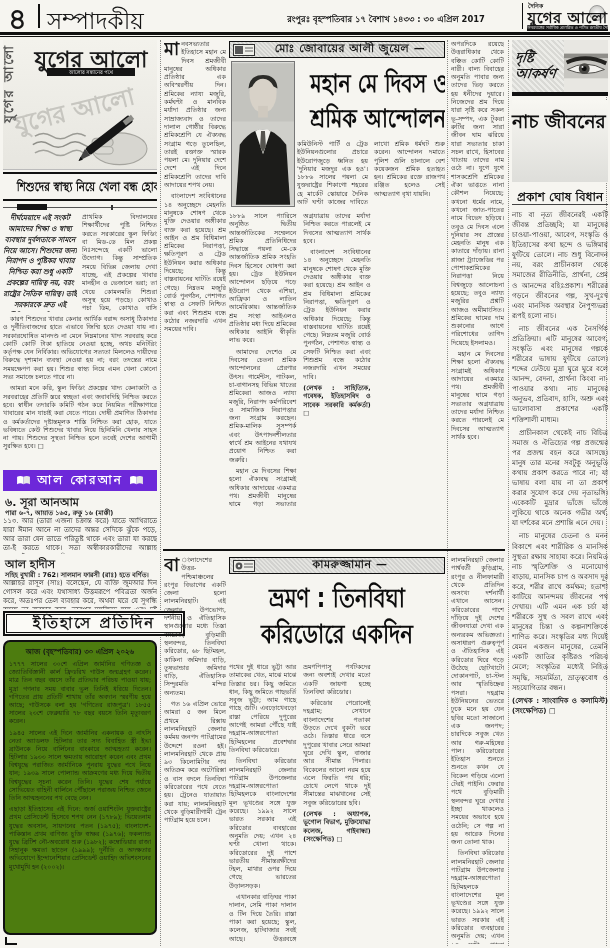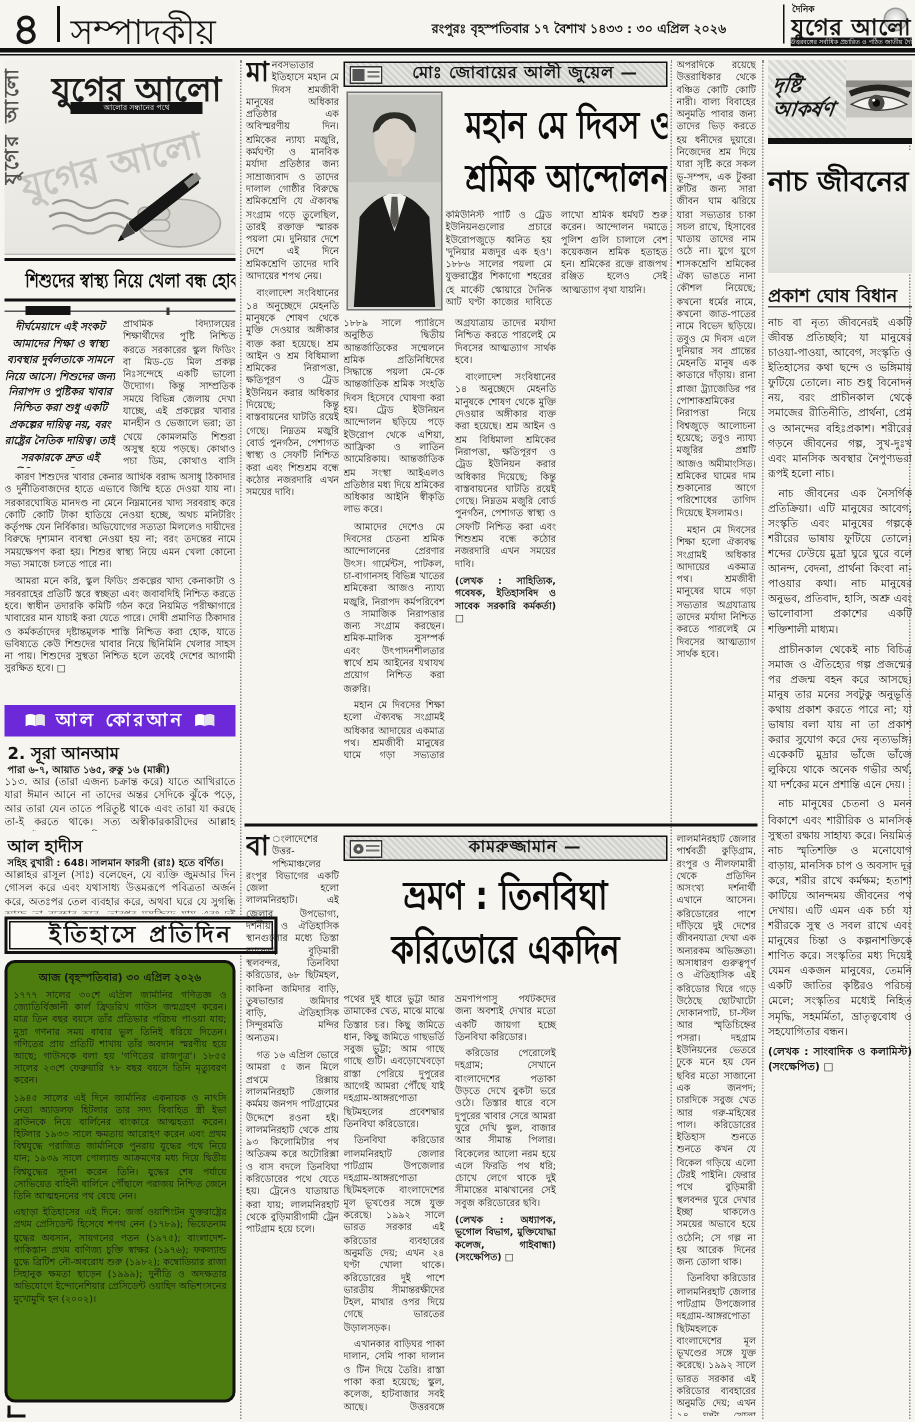--- a/index.html
+++ b/index.html
@@ -27,32 +27,32 @@
   .secRef{font-weight:bold;font-size:6.5px}
   .histBanner{border:2px solid #111;box-shadow:0 0 0 1px #f6f5f0 inset,0 0 0 2px #111 inset;
               display:flex;align-items:center;justify-content:center;
               font-weight:900;font-size:15px;letter-spacing:2px;background:#fbfaf6}
   .histBox{border:2px solid #111;border-radius:7px;padding:4px 4px;background:#4d7c0f;overflow:hidden}
   .photoFrame{border:1px solid #777;background:#dcdcd8;overflow:hidden}
   .eyebox{display:flex;border-bottom:4px solid #111;background:#e8e7e2;overflow:hidden}
   .drishtiTxt{width:52px;background:repeating-linear-gradient(45deg,#d9d9d5 0 2px,#ecece8 2px 4px);
               display:flex;flex-direction:column;justify-content:center;padding-left:3px}
   .drishtiTxt span{font-style:italic;font-weight:900;font-size:13.5px;transform:skewX(-8deg);line-height:1.15}
-  .rbyline{font-weight:900;font-size:12px;border-bottom:1.5px solid #444;padding-bottom:2px}
+  .rbyline{font-weight:900;font-size:12px;text-align:center;border-bottom:1.5px solid #444;padding-bottom:2px}
 </style>
 </head>
 <body>
 
 <div class="abs" style="inset:0">
 
   <div class="abs" style="left:0;top:0;width:610px;height:32px">
     <div class="abs" style="left:8px;top:-4px;font-size:29px;font-weight:900">৪</div>
     <div class="abs hline" style="left:38px;top:4px;width:2px;height:24px"></div>
     <div class="abs" style="left:47px;top:3px;font-size:23px;font-weight:400">সম্পাদকীয়</div>
-    <div class="abs" style="left:255px;top:13px;width:262px;text-align:center;font-size:8.4px;font-weight:bold">রংপুরঃ বৃহস্পতিবার ১৭ বৈশাখ ১৪৩৩ : ৩০ এপ্রিল ২০২৬</div>
+    <div class="abs" style="left:255px;top:13px;width:262px;text-align:center;font-size:8.4px;font-weight:bold">রংপুরঃ বৃহস্পতিবার ১৭ বৈশাখ ১৪৩৩ : ৩০ এপ্রিল 2017</div>
     <div class="abs hline" style="left:522px;top:3px;width:1px;height:26px"></div>
     <div class="abs" style="left:527px;top:0;width:81px;height:31px;overflow:hidden">
       <div class="abs" style="right:3px;top:5px;width:16px;height:16px;border-radius:50%;background:radial-gradient(#ffffff,#b8b8b2);border:1px solid #999"></div>
       <div class="abs" style="left:1px;top:1px;font-size:6px;font-weight:bold">দৈনিক</div>
       <div class="abs" style="left:0;top:6px;width:81px;text-align:center;font-size:15px;font-weight:900;letter-spacing:.5px;white-space:nowrap">যুগের আলো</div>
       <div class="abs" style="left:0;top:25px;width:81px;height:6px;background:#141414;color:#fff;font-size:4.2px;line-height:6px;text-align:center;white-space:nowrap;overflow:hidden">উত্তরবঙ্গের সর্বাধিক প্রচারিত ও পঠিত জাতীয় দৈনিক</div>
     </div>
     <div class="abs hline" style="left:0;top:32px;width:610px;height:2.5px"></div>
     <div class="abs hline" style="left:0;top:36px;width:610px;height:1px"></div>
   </div>
@@ -107,28 +107,28 @@
     <svg viewBox="0 0 16 12" style="width:15px;height:11px">
       <path d="M1,2 Q4.5,0 8,2 L8,10 Q4.5,8 1,10 Z" fill="#fff"></path>
         <path d="M15,2 Q11.5,0 8,2 L8,10 Q11.5,8 15,10 Z" fill="#e6e6e6"></path>
     </svg>
     <span>আল কোরআন</span>
     <svg viewBox="0 0 16 12" style="width:15px;height:11px">
       <path d="M1,2 Q4.5,0 8,2 L8,10 Q4.5,8 1,10 Z" fill="#fff"></path>
         <path d="M15,2 Q11.5,0 8,2 L8,10 Q11.5,8 15,10 Z" fill="#e6e6e6"></path>
     </svg>
   </div>
-  <div class="abs secHead" style="left:5px;top:494px">2. সূরা আনআম</div>
+  <div class="abs secHead" style="left:5px;top:494px">৬. সূরা আনআম</div>
   <div class="abs secRef" style="left:5px;top:508px">পারা ৬-৭, আয়াত ১৬৫, রুকু ১৬ (মাক্কী)</div>
   <div class="abs t" style="left:3px;top:517px;width:154px;height:37px;font-size:6.8px">
     <p class="noind">১১৩. আর (তারা এজন্য চক্রান্ত করে) যাতে আখিরাতে যারা ঈমান আনে না তাদের অন্তর সেদিকে ঝুঁকে পড়ে, আর তারা যেন তাতে পরিতুষ্ট থাকে এবং তারা যা করছে তা-ই করতে থাকে। সত্য অস্বীকারকারীদের আল্লাহ এভাবেই লাঞ্ছনা ও শাস্তি দেন।</p>
   </div>
 
   <div class="abs secHead" style="left:5px;top:556px">আল হাদীস</div>
-  <div class="abs secRef" style="left:5px;top:570px">সহিহ বুখারী : 648। সালমান ফারসী (রাঃ) হতে বর্ণিত।</div>
+  <div class="abs secRef" style="left:5px;top:570px">সহিহ বুখারী : 762। সালমান ফারসী (রাঃ) হতে বর্ণিত।</div>
   <div class="abs t" style="left:3px;top:579px;width:154px;height:30px;font-size:6.8px">
     <p class="noind">আল্লাহর রাসূল (সাঃ) বলেছেন, যে ব্যক্তি জুমআর দিন গোসল করে এবং যথাসাধ্য উত্তমরূপে পবিত্রতা অর্জন করে, অতঃপর তেল ব্যবহার করে, অথবা ঘরে যে সুগন্ধি আছে তা ব্যবহার করে, তারপর মসজিদে যায় এবং দুই জনের মাঝে ফাঁক সৃষ্টি করে না, এরপর তার ভাগ্যে নির্ধারিত পরিমাণ সালাত আদায় করে এবং ইমাম যখন খুতবা দেন তখন চুপ থাকে; তার এ জুমআ এবং পরবর্তী জুমআর মধ্যবর্তী সকল গুনাহ ক্ষমা করে দেওয়া হয়।</p>
   </div>
 
   <div class="abs histBanner" style="left:3px;top:611px;width:182px;height:25px">
     <span>ইতিহাসে প্রতিদিন</span>
   </div>
   <div class="abs histBox" style="left:3px;top:640px;width:154px;height:295px">
     <div style="text-align:center;font-weight:bold;font-size:7px;margin-bottom:2px">আজ (বৃহস্পতিবার) ৩০ এপ্রিল ২০২৬</div>
     <div class="t" style="font-size:6.2px;height:272px">

